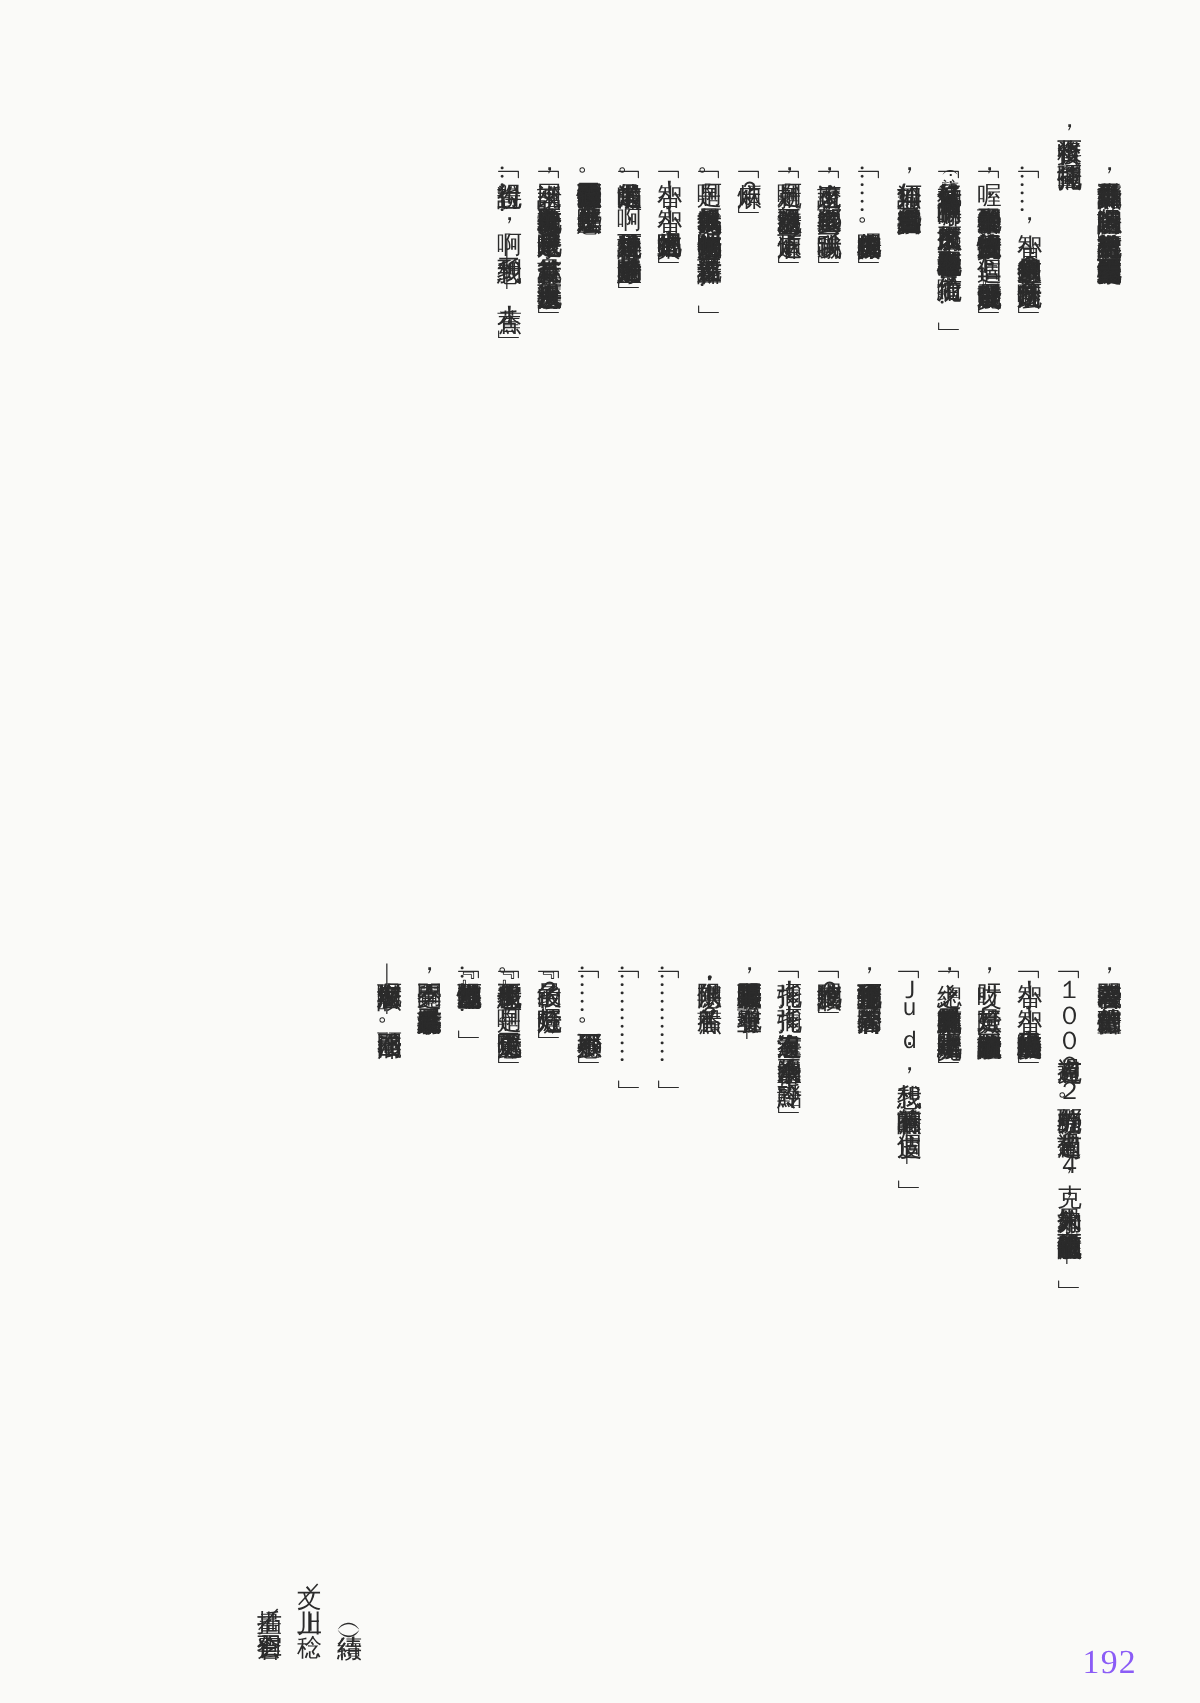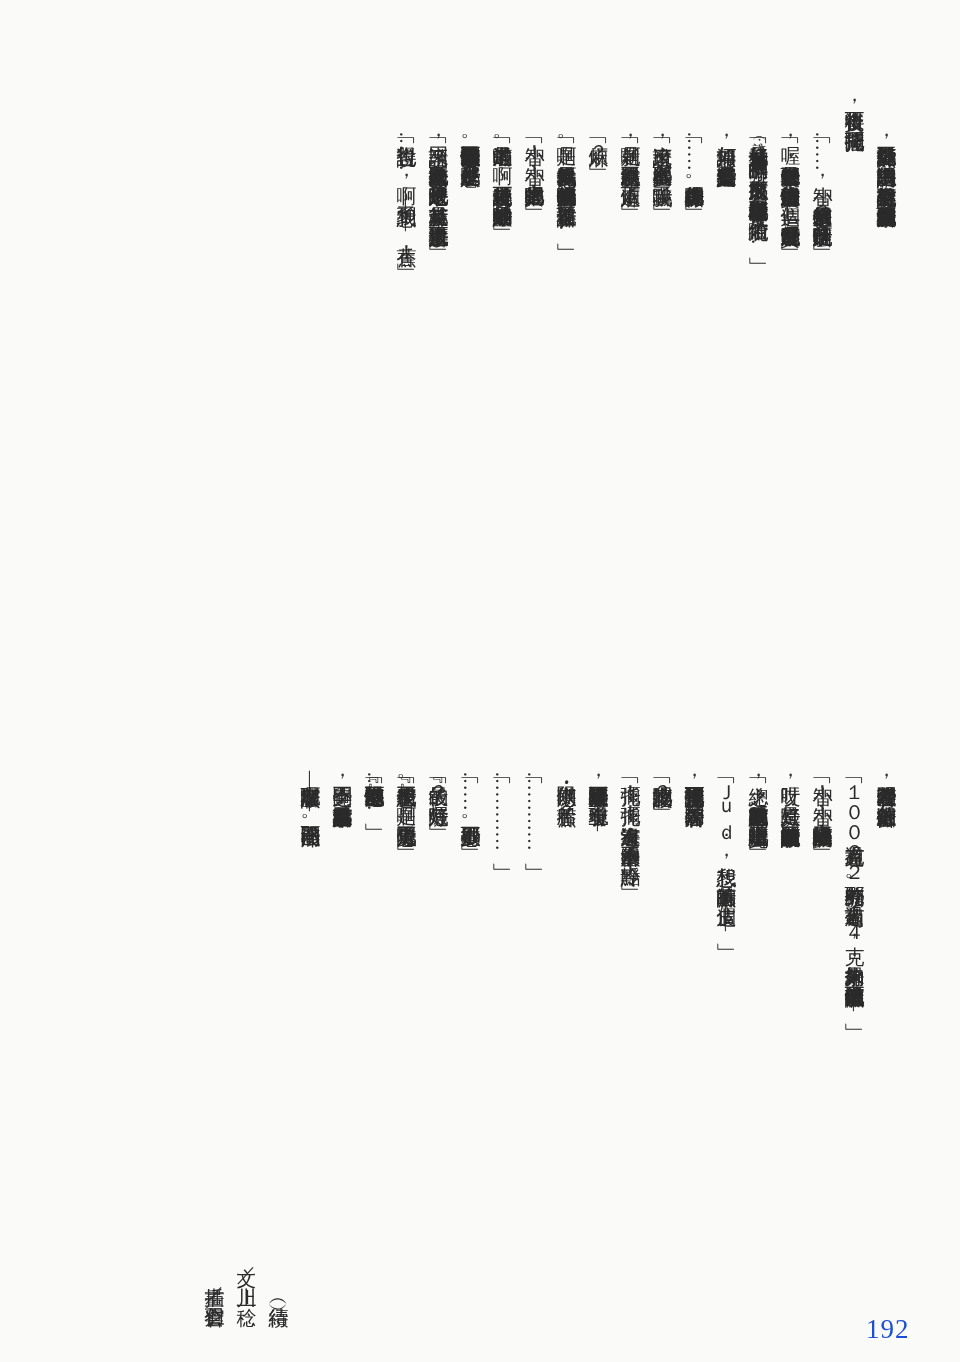--- a/index.html
+++ b/index.html
@@ -29,21 +29,21 @@
     margin: 0; padding: 0;
     text-indent: 1.75em;
   }
   .vblock p.noindent { text-indent: 0; }
   .vblock p.align-end { text-indent: 0; text-align: end; }
   .vblock .note { font-size: 14px; }
   .page-number {
     position: absolute;
     left: 866px; top: 1314px;
     font-size: 27px;
-    color: #1d4ed8;
+    color: #8b5cf6;
     letter-spacing: 1px;
   }
 </style>
 </head>
 <body>
 
 <div class="page">
 
   <div class="vblock top">
 

